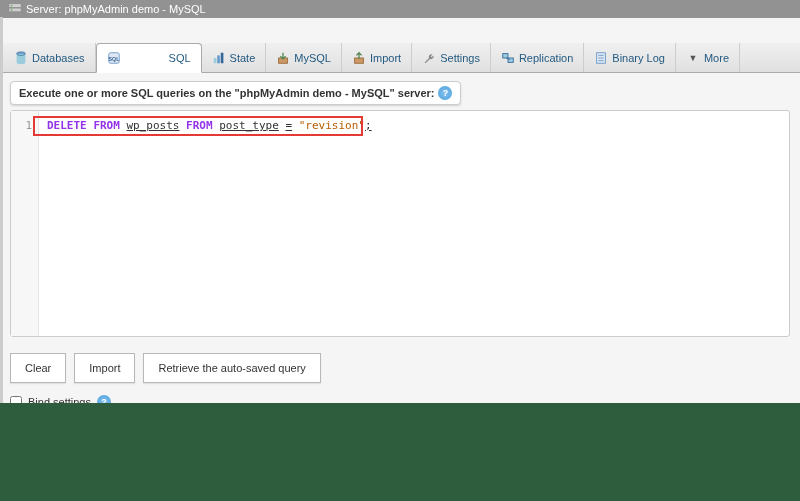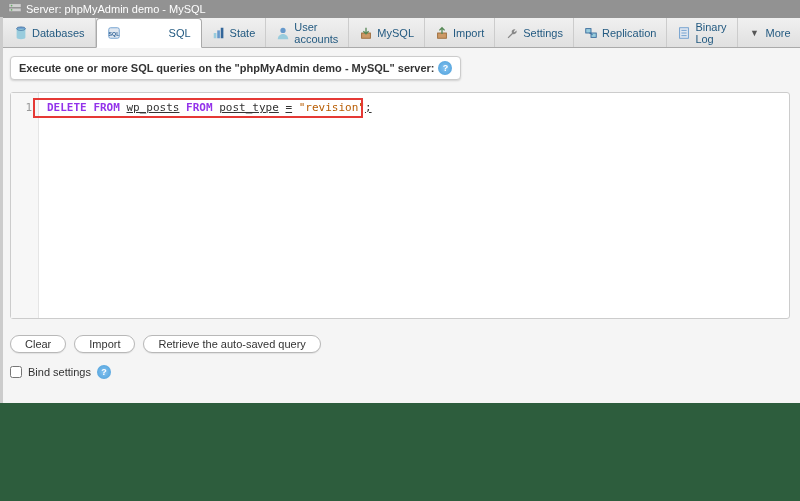--- a/index.html
+++ b/index.html
@@ -32,20 +32,21 @@
       width: 14px;
       height: 12px;
     }
     .nav-tabs {
       background: linear-gradient(to bottom, #f0f0f0, #e0e0e0);
       display: flex;
       align-items: stretch;
       border-bottom: 1px solid #aaa;
       padding: 0 4px;
       height: 30px;
+      margin-top: 25px;
     }
     .nav-tab {
       display: flex;
       align-items: center;
       gap: 4px;
       padding: 0 10px;
       cursor: pointer;
       border-right: 1px solid #ccc;
       font-size: 11px;
       color: #235a81;
@@ -80,21 +81,21 @@
       align-items: center;
       gap: 4px;
       background: #fff;
       border: 1px solid #ccc;
       border-radius: 4px;
       padding: 4px 8px;
       font-size: 11px;
       color: #333;
       font-weight: bold;
       box-shadow: 0 1px 2px rgba(0,0,0,0.15);
-      margin-bottom: 16px;
+      margin-bottom: 9px;
       position: relative;
       z-index: 2;
     }
     .legend-help-icon {
       display: inline-flex;
       width: 14px;
       height: 14px;
       background: radial-gradient(circle, #86c3f1 0%, #4a9ed9 100%);
       border-radius: 50%;
       color: #fff;
@@ -152,22 +153,22 @@
     }
     .button-row {
       display: flex;
       gap: 8px;
       padding: 8px 10px;
       align-items: center;
     }
     .btn {
       background: #fff;
       border: 1px solid #b8b8b8;
-      border-radius: 10px;
-      padding: 2px 14px;
+      border-radius: 0;
+      padding: 8px 14px;
       font-size: 11px;
       cursor: pointer;
       color: #333;
       box-shadow: 0 1px 1px rgba(0,0,0,0.08);
     }
     .bind-settings {
       display: flex;
       align-items: center;
       gap: 6px;
       padding: 4px 10px;
@@ -242,29 +243,20 @@
           <rect x="2" y="8" width="3" height="6" fill="#9cd"></rect>
           <rect x="6" y="5" width="3" height="9" fill="#69c"></rect>
           <rect x="10" y="2" width="3" height="12" fill="#369"></rect>
         </svg>
     </span>
     <span>State</span>
   </div>
   <div class="nav-tab">
     <span class="tab-icon">
       <svg class="icon-svg" viewBox="0 0 16 16">
-          <circle cx="8" cy="5" r="3" fill="#69c"></circle>
-          <path d="M2 15c0-3.3 2.7-6 6-6s6 2.7 6 6" fill="#9cd"></path>
-        </svg>
-    </span>
-    <span>User accounts</span>
-  </div>
-  <div class="nav-tab">
-    <span class="tab-icon">
-      <svg class="icon-svg" viewBox="0 0 16 16">
           <rect x="3" y="8" width="10" height="6" fill="#c96" stroke="#963"></rect>
           <path d="M8 2v7M5 6l3 3 3-3" stroke="#585" stroke-width="1.5" fill="none"></path>
         </svg>
     </span>
     <span>MySQL</span>
   </div>
   <div class="nav-tab">
     <span class="tab-icon">
       <svg class="icon-svg" viewBox="0 0 16 16">
           <rect x="3" y="8" width="10" height="6" fill="#c96" stroke="#963"></rect>

